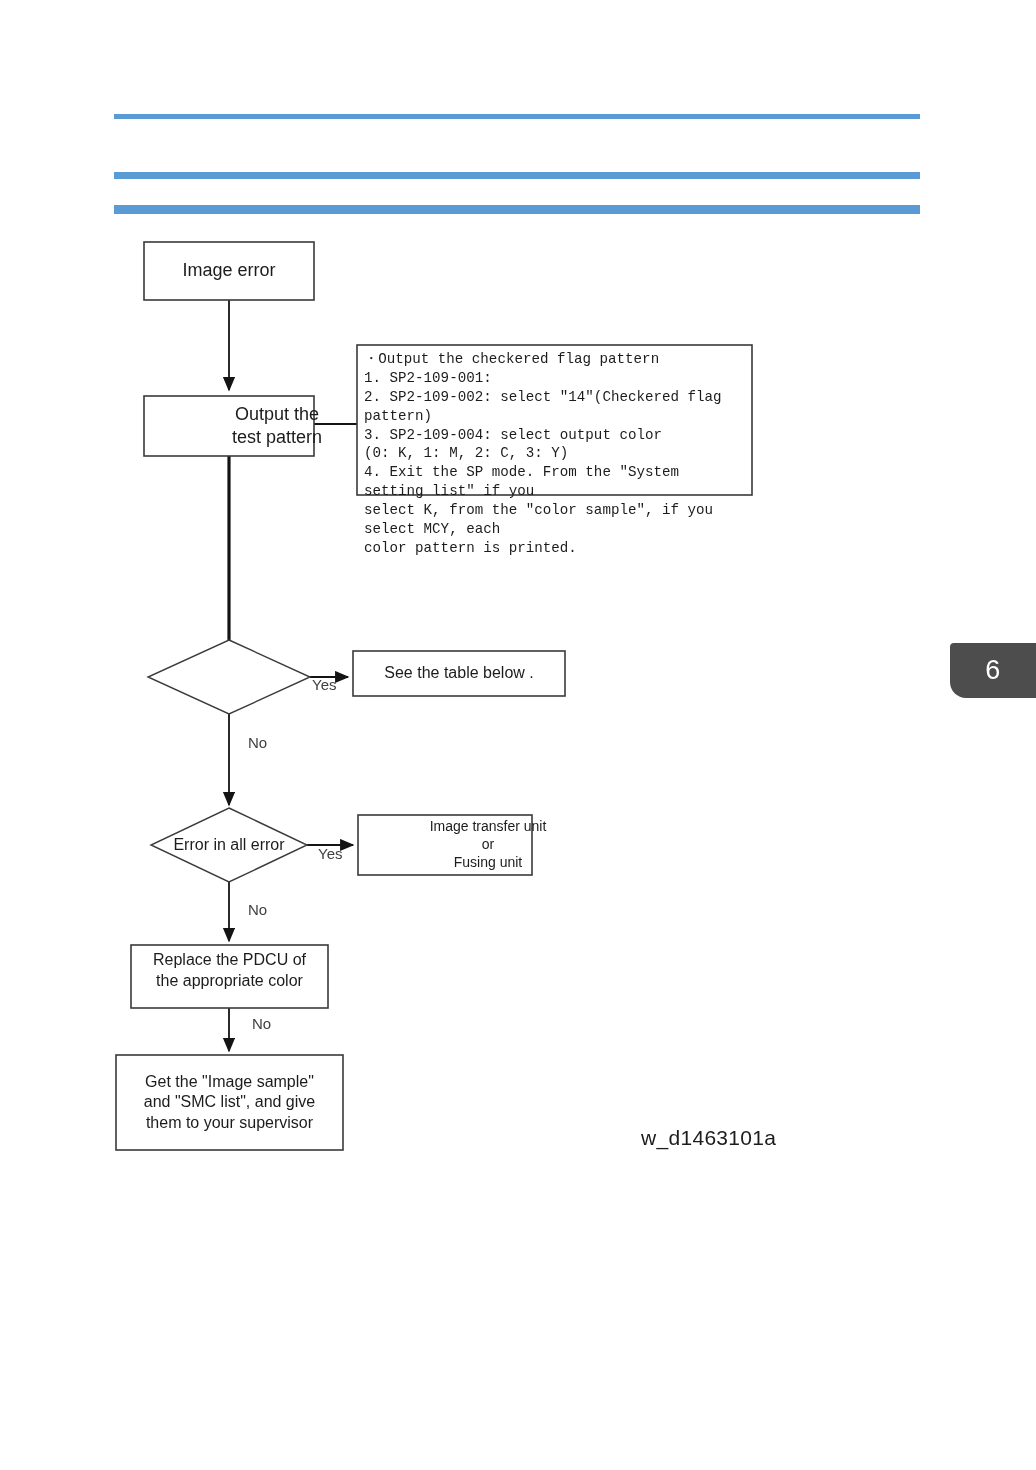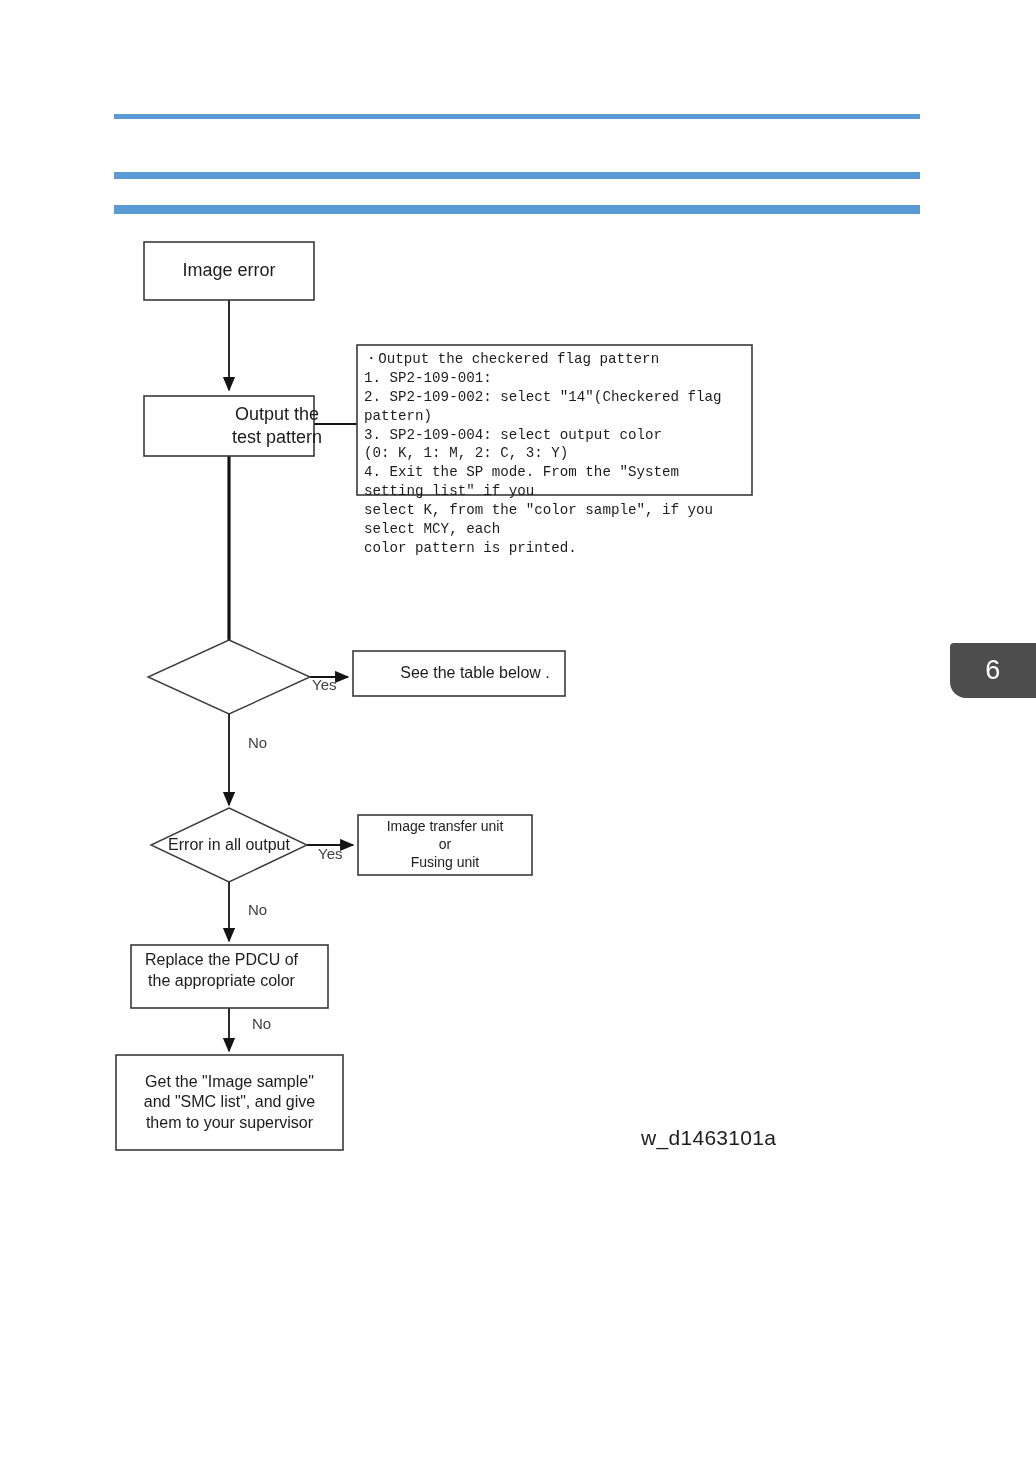--- a/index.html
+++ b/index.html
@@ -83,21 +83,21 @@
     font-family: "Liberation Sans", sans-serif;
     line-height: 1.28;
     white-space: pre-line;
     display: flex;
     align-items: center;
     justify-content: center;
   }
   .t-18 { font-size: 18px; }
   .t-16 { font-size: 16px; }
   .t-15 { font-size: 15px; }
-  .t-14 { font-size: 14px; }
+  .t-14 { font-size: 14px; padding-left: 43px; }
 
   .edge-label {
     position: absolute;
     font-size: 15px;
     color: #404040;
     white-space: nowrap;
   }
 
   #annotation-box-text {
     position: absolute;
@@ -169,29 +169,29 @@
   <div id="annotation-box-text">・Output the checkered flag pattern
 1. SP2-109-001:
 2. SP2-109-002: select "14"(Checkered flag pattern)
 3. SP2-109-004: select output color
    (0: K, 1: M, 2: C, 3: Y)
 4. Exit the SP mode. From the "System setting list" if you
 select K, from the "color sample", if you select MCY, each
 color pattern is printed.</div>
 
 
-  <div class="node-text t-16" style="left:353px; top:651px; width:212px; height:45px;padding-left:16px;">See the table below .</div>
-
-  <div class="node-text t-16" style="left:139px; top:832px; width:180px; height:26px;">Error in all output</div>
+  <div class="node-text t-16" style="left:353px; top:651px; width:212px; height:45px;">See the table below .</div>
+
+  <div class="node-text t-16" style="left:139px; top:832px; width:180px; height:26px;">Error in all error</div>
 
   <div class="node-text t-14" style="left:358px; top:815px; width:174px; height:60px;">Image transfer unit
 or
 Fusing unit</div>
 
-  <div class="node-text t-16" style="left:123px; top:945px; width:197px; height:51px;">Replace the PDCU of
+  <div class="node-text t-16" style="left:131px; top:945px; width:197px; height:51px;">Replace the PDCU of
 the appropriate color</div>
 
   <div class="node-text t-16" style="left:116px; top:1055px; width:227px; height:95px;">Get the "Image sample"
 and "SMC list", and give
 them to your supervisor</div>
 
   <div class="edge-label" style="left:312px; top:676px;">Yes</div>
   <div class="edge-label" style="left:248px; top:734px;">No</div>
   <div class="edge-label" style="left:318px; top:845px;">Yes</div>
   <div class="edge-label" style="left:248px; top:901px;">No</div>

